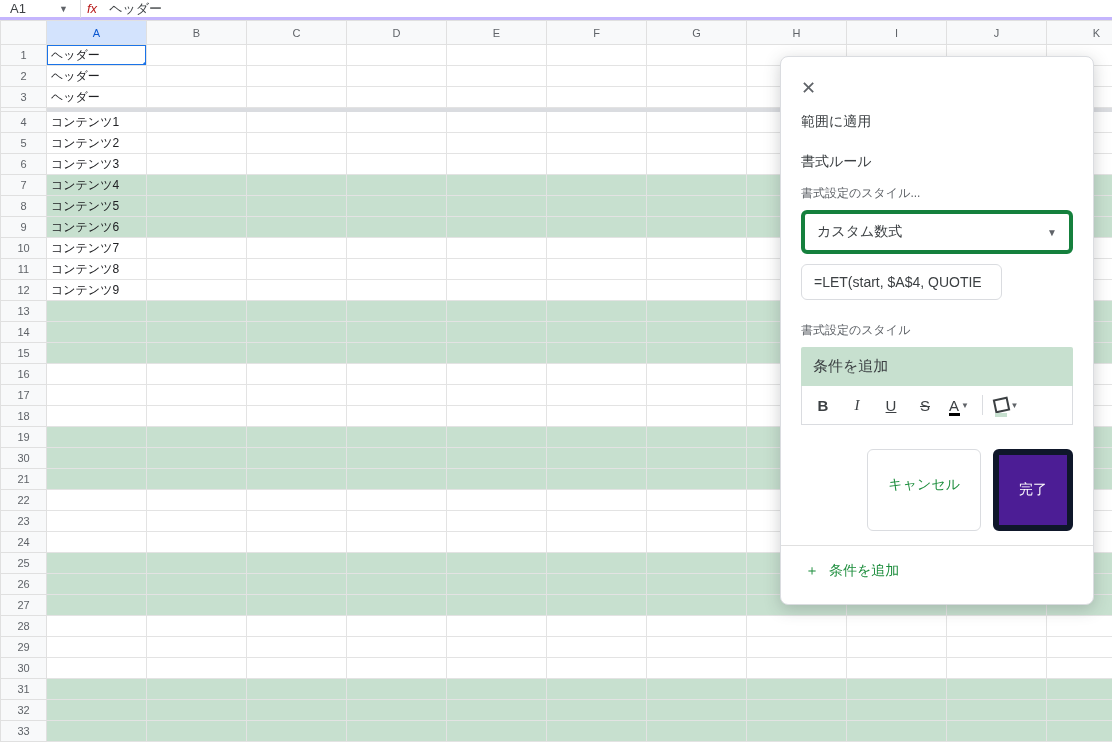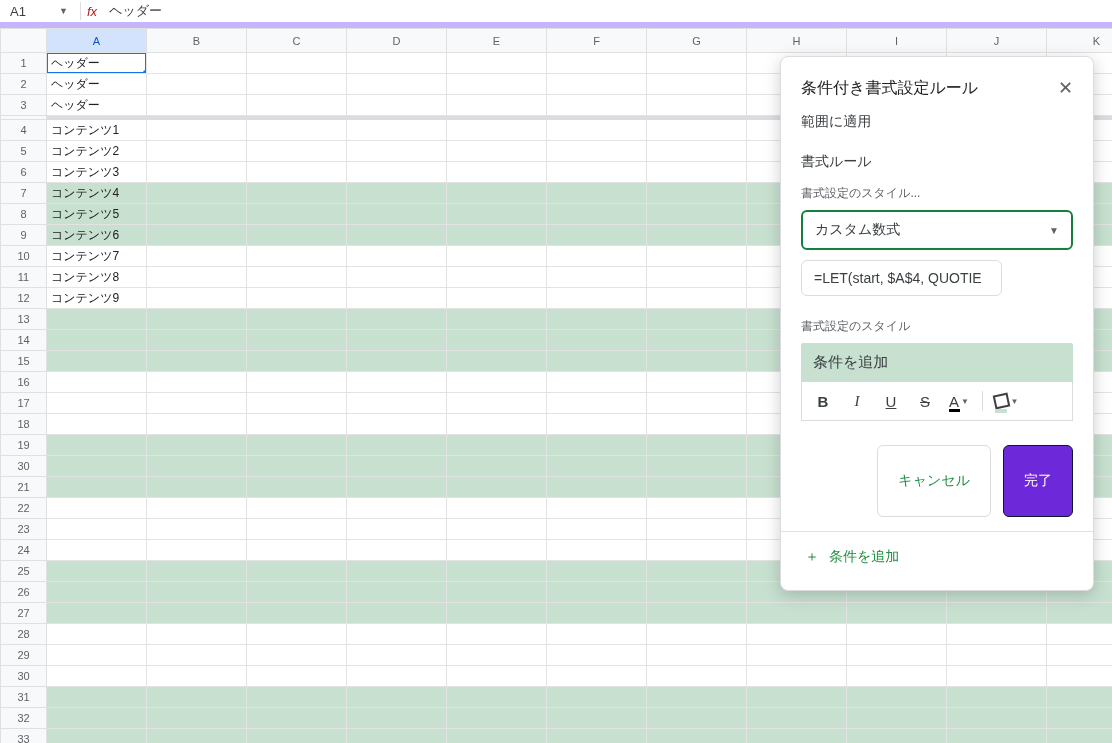--- a/index.html
+++ b/index.html
@@ -2,21 +2,21 @@
 <html><head>
 <meta charset="utf-8">
 <style>
 * { box-sizing: border-box; margin: 0; padding: 0; }
 body { font-family: Arial, "Helvetica Neue", sans-serif; font-size: 13px; color: #202124; overflow: hidden; background: #fff; }
 
 .app { width: 1112px; height: 743px; position: relative; display: flex; flex-direction: column; }
 
 
 .formula-bar {
-  height: 28px; display: flex; align-items: center; border-bottom: 6px solid #c4b5fd;
+  height: 20px; display: flex; align-items: center; border-bottom: 3px solid #c4b5fd;
   padding: 0 4px; gap: 6px; font-size: 13px; color: #3c4043; justify-content: center;
 }
 .name-box {
   width: 70px; height: 22px; padding: 0 6px; display: flex; align-items: center; justify-content: space-between;
 }
 .name-box .arrow { font-size: 9px; color: #5f6368; }
 .sep { width: 1px; height: 18px; background: #dadce0; }
 .fx { font-style: italic; color: #b91c1c; font-size: 13px; }
 .formula-input { flex: 1; padding: 0 6px; color: #3c4043; }
 
@@ -72,21 +72,21 @@
 .range-input .grid-icon { width: 16px; height: 16px; border: 2px solid #5f6368; position: relative; }
 .range-input .grid-icon::before, .range-input .grid-icon::after {
   content: ""; position: absolute; background: #5f6368;
 }
 .range-input .grid-icon::before { left: 50%; top: 0; bottom: 0; width: 2px; transform: translateX(-50%); }
 .range-input .grid-icon::after { top: 50%; left: 0; right: 0; height: 2px; transform: translateY(-50%); }
 .range-text { display: inline-flex; align-items: center; }
 .range-caret { width: 1px; height: 16px; background: #3c4043; display: inline-block; margin: 0 1px; }
 
 .select-box {
-  border: 2px solid #15803d; border-radius: 6px; padding: 9px 12px; font-size: 14px;
+  border: 4px solid #15803d; border-radius: 6px; padding: 9px 12px; font-size: 14px;
   display: flex; align-items: center; justify-content: space-between; color: #3c4043; cursor: pointer;
 }
 .select-box .tri { font-size: 10px; color: #5f6368; }
 
 .formula-box {
   border: 1px solid #dadce0; border-radius: 6px; padding: 9px 12px; font-size: 14px;
   color: #3c4043; margin-top: 10px; width: 74%;
 }
 
 .style-preview {
@@ -104,21 +104,21 @@
 .tsep { width: 1px; height: 20px; background: #dadce0; margin: 0 2px; }
 .textcolor-A { position: relative; }
 .textcolor-A .bar { position: absolute; left: 3px; right: 12px; bottom: 2px; height: 3px; background: #000; }
 .fillcolor { position: relative; }
 .fillcolor .sw { width: 15px; height: 14px; background: #fff; border: 2px solid #3c4043; position: relative; transform: rotate(-12deg); }
 .fillcolor .bar { position: absolute; left: 2px; right: 12px; bottom: 1px; height: 4px; background: #c7e0cf; }
 
 .actions { display: flex; justify-content: flex-end; gap: 12px; margin: 24px 0 14px 0; }
 .btn { padding: 26px 20px; border-radius: 6px; font-size: 14px; cursor: pointer; }
 .btn.cancel { background: #fff; color: #1e8e3e; border: 1px solid #dadce0; }
-.btn.done { background: #6d28d9; color: #fff; border: 1px solid #0f172a; }
+.btn.done { background: #4c1d95; color: #fff; border: 6px solid #0f172a; }
 
 .add-row { border-top: 1px solid #e0e0e0; margin: 0 -20px; padding: 16px 24px; }
 .add-link { color: #1e8e3e; font-size: 14px; display: inline-flex; align-items: center; gap: 10px; cursor: pointer; }
 
 
 </style>
 </head>
 <body>
 
 <div class="app">
@@ -629,21 +629,20 @@
             <td class="hl"></td>
             <td class="hl"></td>
             <td class="hl"></td>
           </tr>
         </tbody>
       </table>
   </div>
 
   <div class="panel">
     <div class="panel-head">
-      <div class="panel-title">条件付き書式設定ルール</div>
       <div class="close-x">✕</div>
     </div>
 
 
     <div class="sect-label">範囲に適用</div>
 
     <div class="sect-label" style="margin-top:22px">書式ルール</div>
     <div class="sub-label">書式設定のスタイル...</div>
     <div class="select-box">
       <span>カスタム数式</span>

